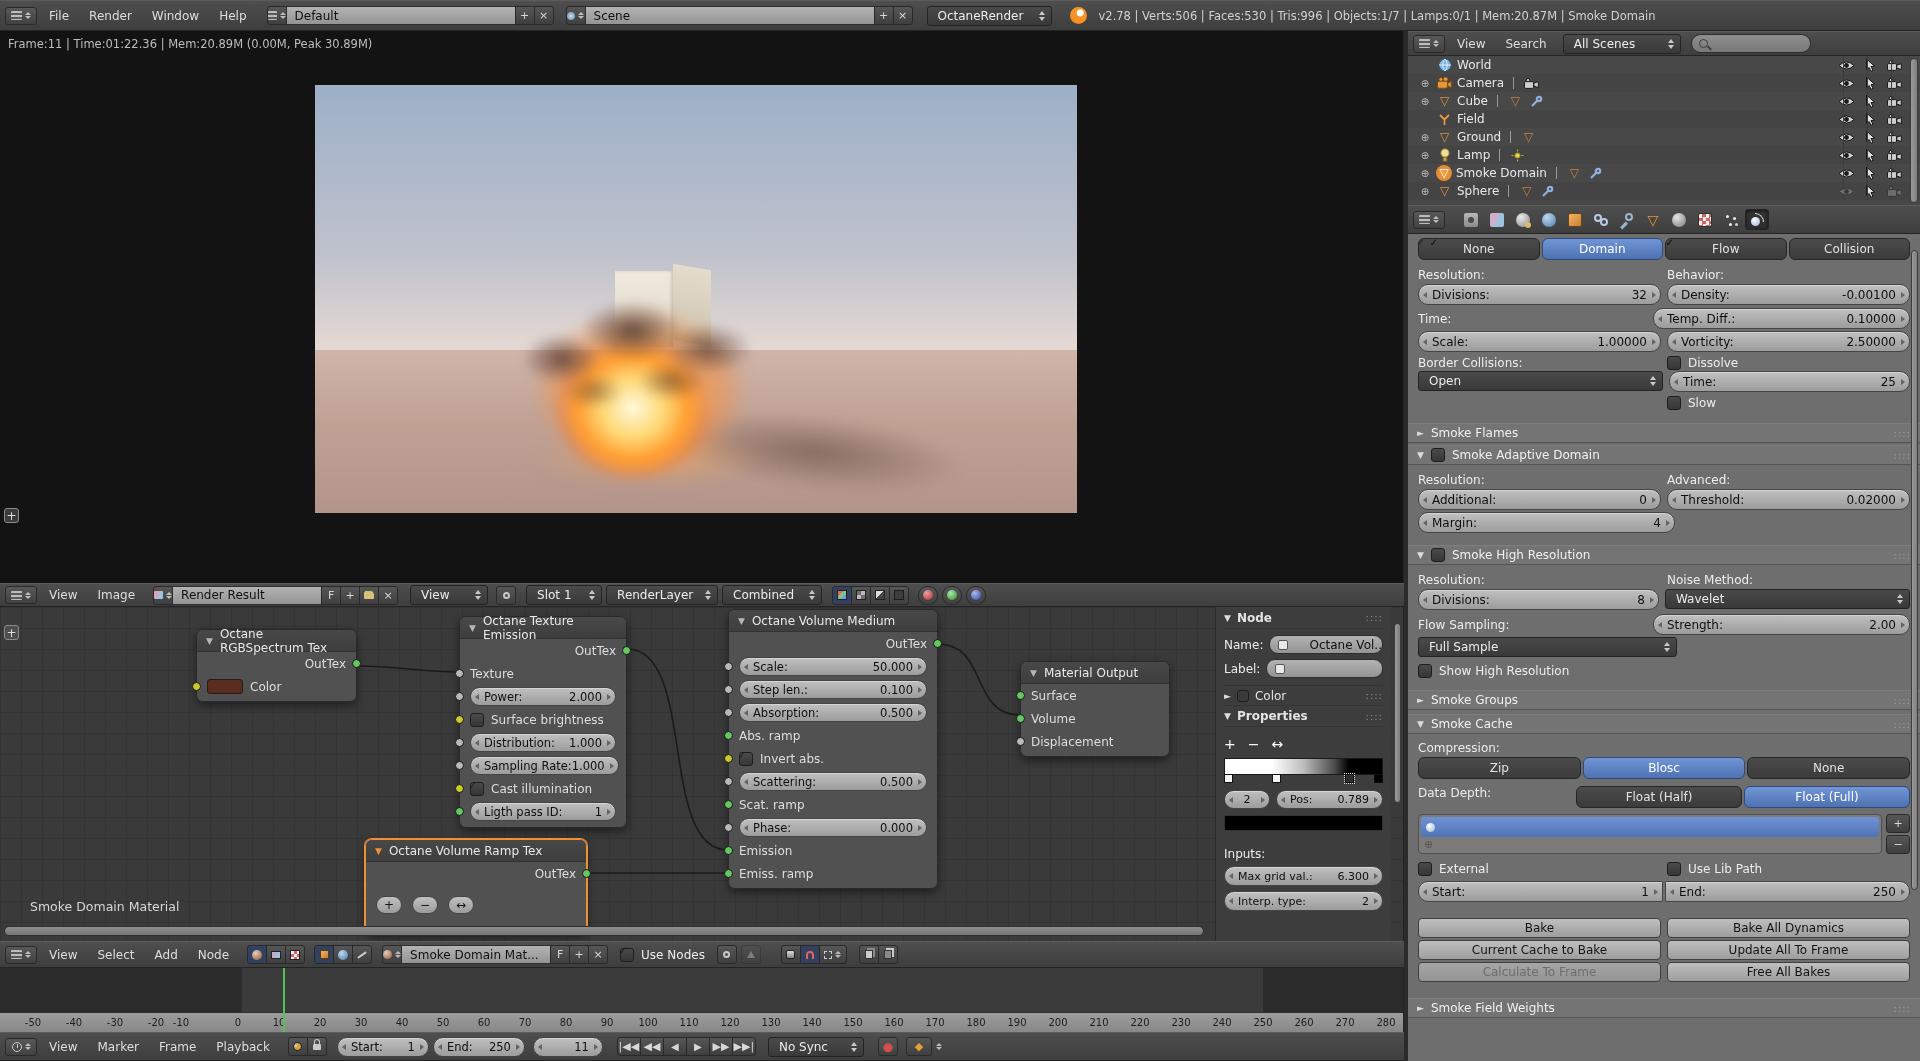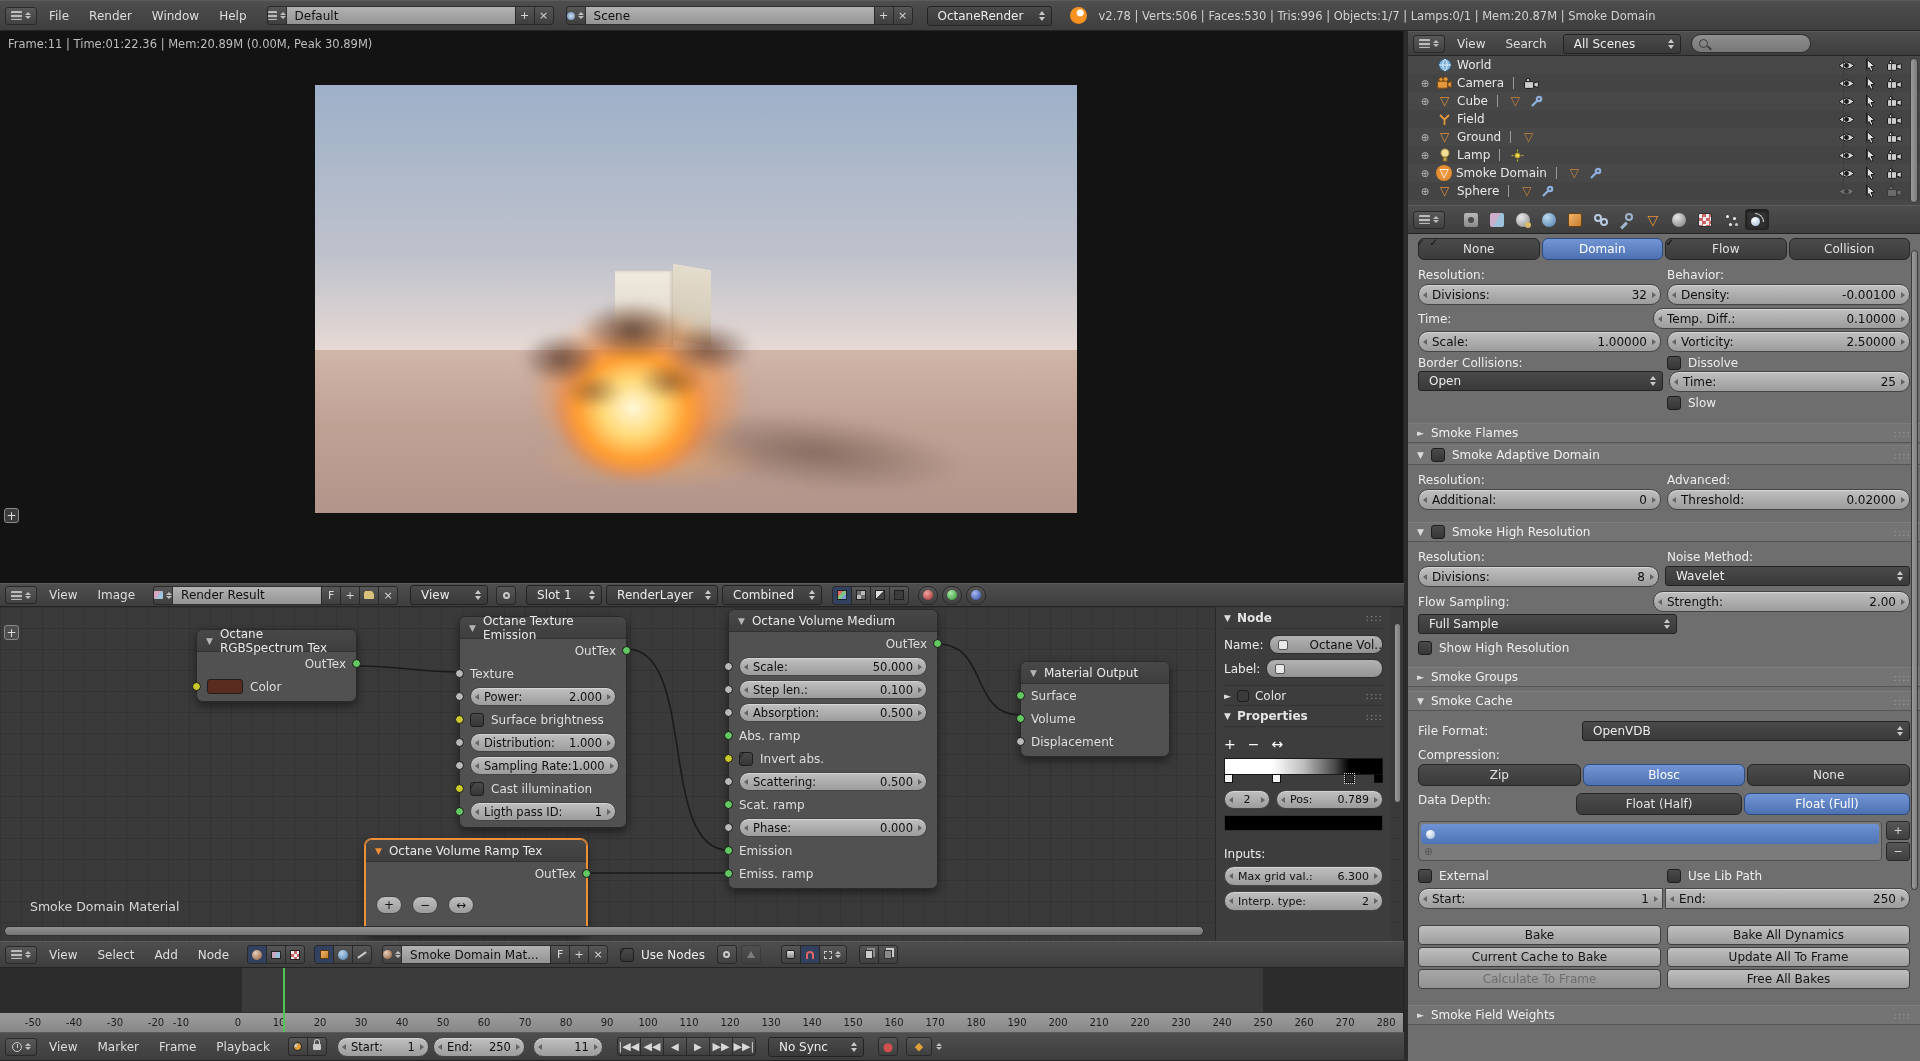--- a/index.html
+++ b/index.html
@@ -1106,20 +1106,27 @@
       <div class="prow" style="margin-top:2px;">
         <div class="half sld">
             <span>Additional:</span>
             <span>0</span>
           </div>
         <div class="half sld">
             <span>Threshold:</span>
             <span>0.02000</span>
           </div>
       </div>
+      <div class="prow" style="margin-top:2px;">
+        <div class="half sld">
+            <span>Margin:</span>
+            <span>4</span>
+          </div>
+        <div class="half"></div>
+      </div>
 
       <div class="phead" style="margin-top:12px;">
         <span class="tri">▼</span>
         <span class="cb on">
             <span class="tick">✓</span>
           </span>
         <span>Smoke High Resolution</span>
         <span class="dots">::::</span>
       </div>
       <div class="prow" style="margin-top:8px;">
@@ -1157,24 +1164,20 @@
       <div class="phead" style="margin-top:12px;">
         <span class="tri">►</span>
         <span>Smoke Groups</span>
         <span class="dots">::::</span>
       </div>
       <div class="phead" style="margin-top:4px;">
         <span class="tri">▼</span>
         <span>Smoke Cache</span>
         <span class="dots">::::</span>
       </div>
-      <div class="prow" style="margin-top:10px;align-items:center;">
-        <div class="label" style="width:158px;">File Format:</div>
-        <div class="dd" style="flex:1;">OpenVDB</div>
-      </div>
       <div class="prow" style="margin-top:7px;">
         <div class="label">Compression:</div>
       </div>
       <div class="prow" style="gap:2px;margin-top:2px;">
         <div class="tab">
             <span>Zip</span>
           </div>
         <div class="tab sel">
             <span>Blosc</span>
           </div>

